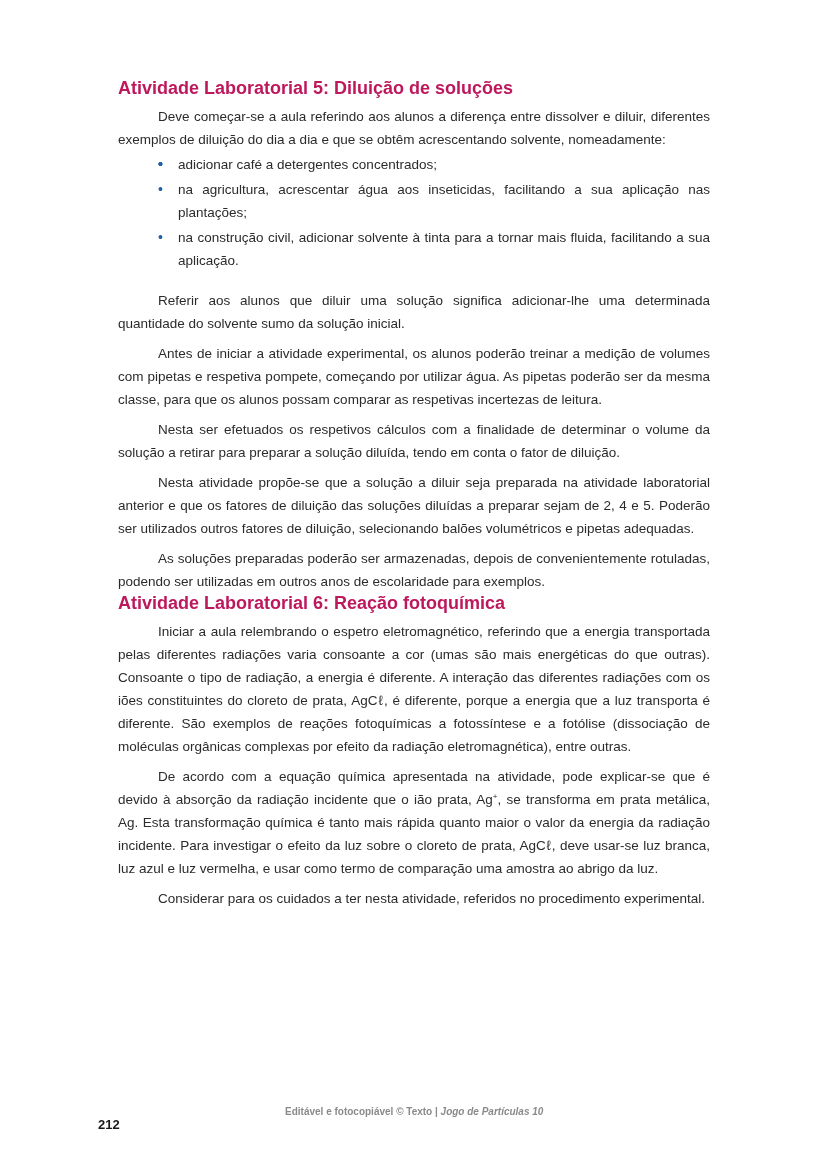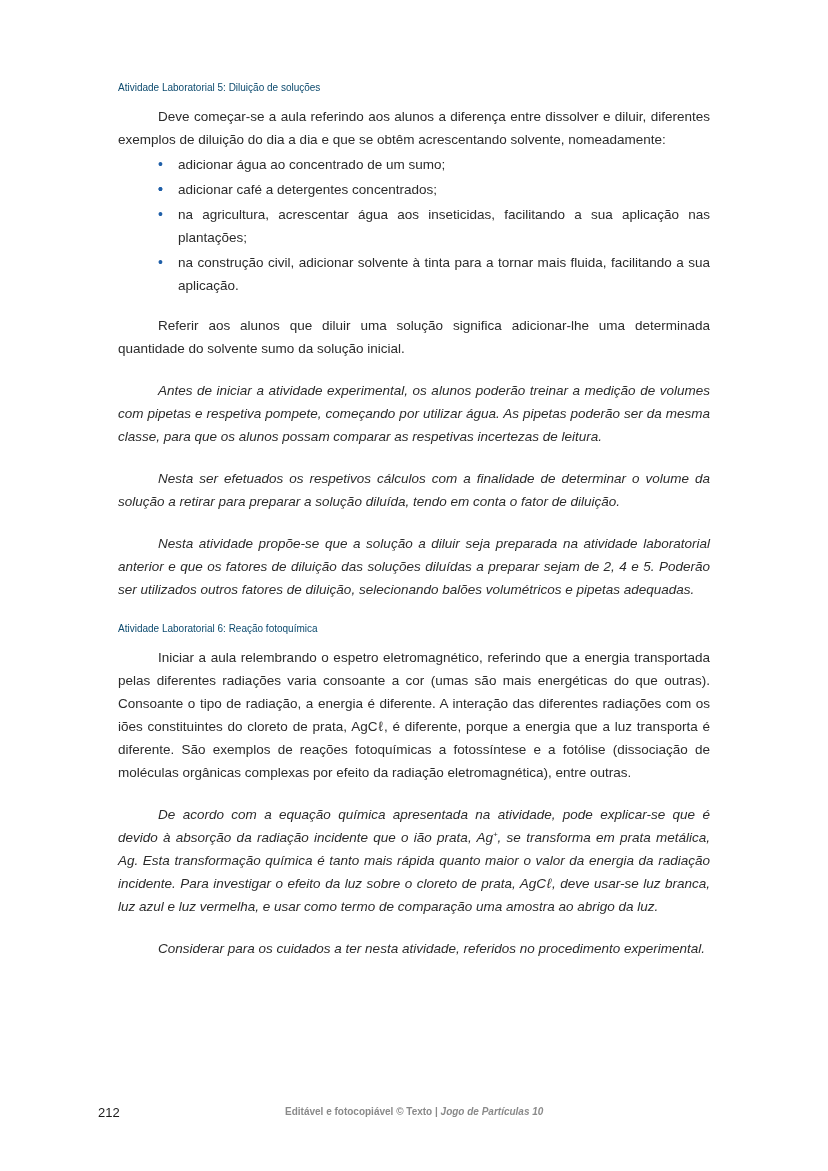--- a/index.html
+++ b/index.html
@@ -1,49 +1,50 @@
 <!DOCTYPE html>
 <html><head>
 <meta charset="utf-8">
 <style>
   html, body { margin: 0; padding: 0; background: #ffffff; }
   body { width: 828px; height: 1171px; position: relative; overflow: hidden;
          font-family: "Liberation Sans", sans-serif; color: #2b2b2b; }
   .page { position: absolute; left: 118px; top: 78px; width: 592px; }
-  .heading { font-weight: normal; color: #0c4a6e; font-size: 10px; margin: 0 0 7px 0; line-height: 20px; }
+  .heading { font-weight: bold; color: #be185d; font-size: 18px; margin: 0 0 7px 0; line-height: 20px; }
   p { margin: 0; font-size: 13.5px; line-height: 23px; text-align: justify; text-indent: 40px; }
-  p.gap { margin-top: 19px; font-style: italic; }
+  p.gap { margin-top: 7px; }
   ul { list-style: none; margin: 2px 0 0 0; padding: 0 0 0 60px; }
   ul li { position: relative; font-size: 13.5px; line-height: 23px; text-align: justify; margin-bottom: 2px; }
   ul li .bullet { position: absolute; left: -20px; top: 0; color: #1f5fa8; font-size: 14px; }
-  .sec2 { margin-top: 18px; }
+  .sec2 { }
   .after-list { margin-top: 17px; }
   sup { font-size: 8px; vertical-align: super; line-height: 0; }
   .footer { position: absolute; top: 1105px; left: 98px; width: 640px; font-size: 12px; }
-  .page-num { position: absolute; left: 0; top: 0; font-weight: normal; color: #1a1a1a; font-size: 13px; }
+  .page-num { position: absolute; left: 0; top: 12px; font-weight: bold; color: #1a1a1a; font-size: 13px; }
   .foot-text { position: absolute; left: 187px; top: 1px; color: #8a8a8a; font-size: 10px; font-weight: bold; }
   .foot-text i { font-style: italic; font-weight: bold; }
 </style>
 </head>
 <body>
 
 <div class="page">
   <div class="heading">Atividade Laboratorial 5: Diluição de soluções</div>
   <p>Deve começar-se a aula referindo aos alunos a diferença entre dissolver e diluir, diferentes exemplos de diluição do dia a dia e que se obtêm acrescentando solvente, nomeadamente:</p>
   <ul>
-    <li><span class="bullet">•</span><span>adicionar água ao concentrado de um sumo;</span></li>
+    <li><span class="bullet">•</span></li>
     <li><span class="bullet">•</span></li>
     <li><span class="bullet">•</span><span>adicionar café a detergentes concentrados;</span></li>
     <li><span class="bullet">•</span><span>na agricultura, acrescentar água aos inseticidas, facilitando a sua aplicação nas plantações;</span></li>
     <li><span class="bullet">•</span><span>na construção civil, adicionar solvente à tinta para a tornar mais fluida, facilitando a sua aplicação.</span></li>
   </ul>
   <p class="after-list">Referir aos alunos que diluir uma solução significa adicionar-lhe uma determinada quantidade do solvente sumo da solução inicial.</p>
   <p class="gap">Antes de iniciar a atividade experimental, os alunos poderão treinar a medição de volumes com pipetas e respetiva pompete, começando por utilizar água. As pipetas poderão ser da mesma classe, para que os alunos possam comparar as respetivas incertezas de leitura.</p>
   <p class="gap">Nesta ser efetuados os respetivos cálculos com a finalidade de determinar o volume da solução a retirar para preparar a solução diluída, tendo em conta o fator de diluição.</p>
   <p class="gap">Nesta atividade propõe-se que a solução a diluir seja preparada na atividade laboratorial anterior e que os fatores de diluição das soluções diluídas a preparar sejam de 2, 4 e 5. Poderão ser utilizados outros fatores de diluição, selecionando balões volumétricos e pipetas adequadas.</p>
+  <p class="gap">As soluções preparadas poderão ser armazenadas, depois de convenientemente rotuladas, podendo ser utilizadas em outros anos de escolaridade para exemplos.</p>
 
   <div class="heading sec2">Atividade Laboratorial 6: Reação fotoquímica</div>
   <p>Iniciar a aula relembrando o espetro eletromagnético, referindo que a energia transportada pelas diferentes radiações varia consoante a cor (umas são mais energéticas do que outras). Consoante o tipo de radiação, a energia é diferente. A interação das diferentes radiações com os iões constituintes do cloreto de prata, AgCℓ, é diferente, porque a energia que a luz transporta é diferente. São exemplos de reações fotoquímicas a fotossíntese e a fotólise (dissociação de moléculas orgânicas complexas por efeito da radiação eletromagnética), entre outras.</p>
   <p class="gap"><span>De acordo com a equação química apresentada na atividade, pode explicar-se que é devido à absorção da radiação incidente que o ião prata, Ag</span><sup>+</sup><span>, se transforma em prata metálica, Ag. Esta transformação química é tanto mais rápida quanto maior o valor da energia da radiação incidente. Para investigar o efeito da luz sobre o cloreto de prata, AgCℓ, deve usar-se luz branca, luz azul e luz vermelha, e usar como termo de comparação uma amostra ao abrigo da luz.</span></p>
   <p class="gap">Considerar para os cuidados a ter nesta atividade, referidos no procedimento experimental.</p>
 </div>
 
 <div class="footer">
   <span class="page-num">212</span>
   <span class="foot-text"><span>Editável e fotocopiável © Texto | </span><i>Jogo de Partículas 10</i></span>

